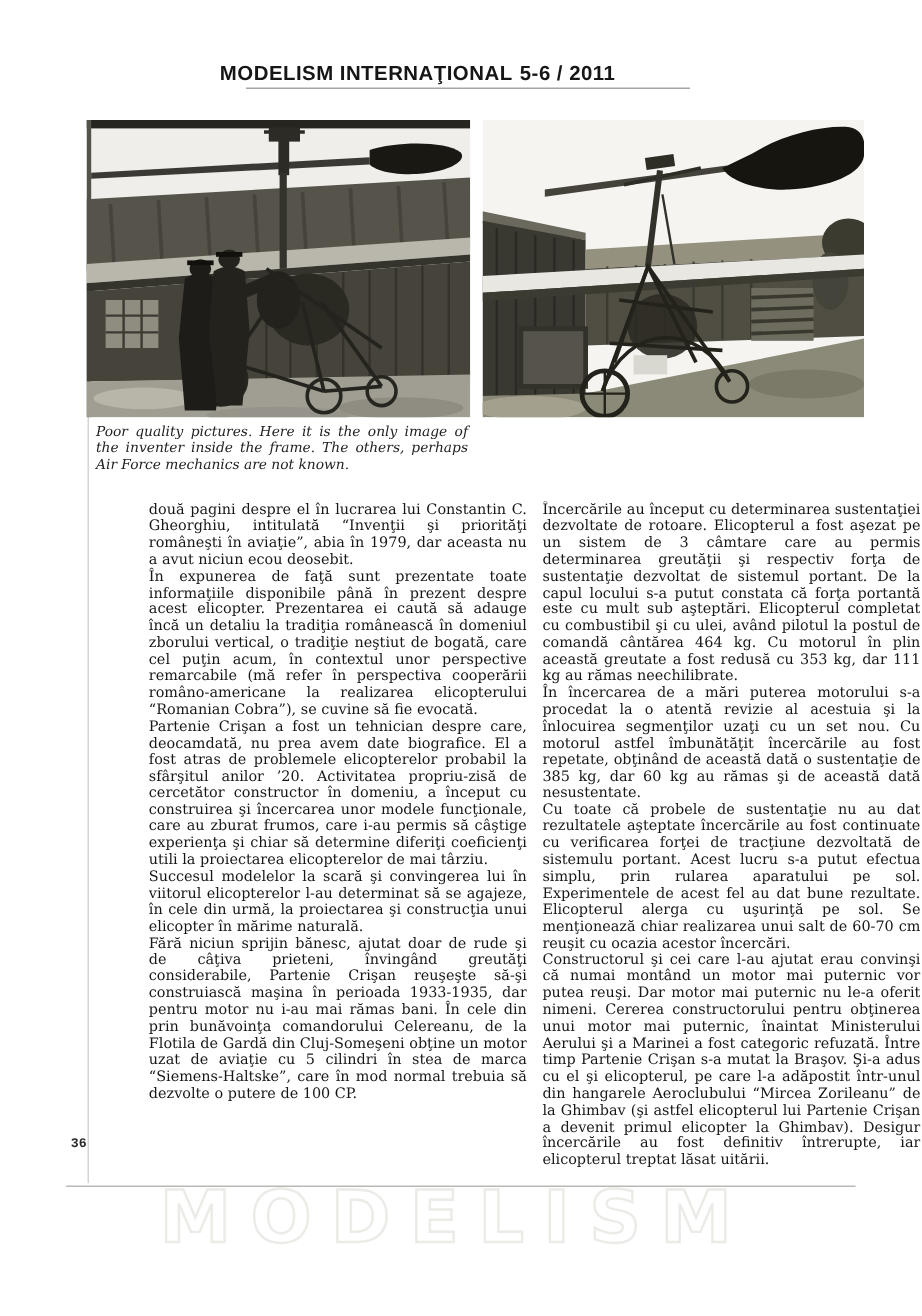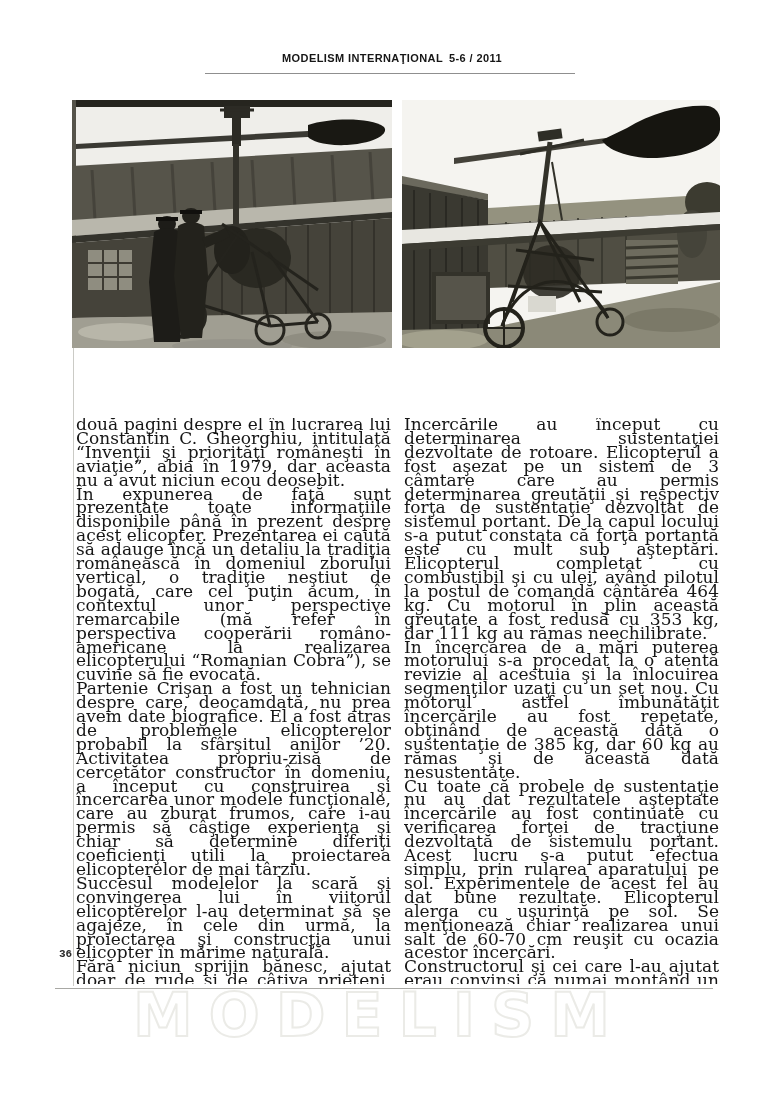--- a/index.html
+++ b/index.html
@@ -1,43 +1,43 @@
 <!DOCTYPE html>
 <html><head>
 <meta charset="utf-8">
 <style>
   html,body{margin:0;padding:0;background:#ffffff;}
   .page{position:relative;width:768px;height:1097px;background:#ffffff;overflow:hidden;
         font-family:"DejaVu Serif",serif;color:#1c1c1c;}
 
   
   .header{position:absolute;top:52px;left:0;width:696px;text-align:center;
-          font-family:"Liberation Sans",sans-serif;font-size:11px;font-weight:700;
-          letter-spacing:0.4px;color:#161616;padding-left:44px;}
+          font-family:"Liberation Sans",sans-serif;font-size:17px;font-weight:700;
+          letter-spacing:0.4px;color:#161616;}
   .header .issue{font-weight:700;margin-left:6px;}
   .header-rule{position:absolute;top:73px;left:205px;width:370px;height:1px;background:#8f8f8f;}
 
   
   .gutter-line{position:absolute;left:73px;top:100px;width:1px;height:886px;background:#cbcbc6;}
 
   
   .photo{position:absolute;top:100px;height:248px;overflow:hidden;}
   .photo svg{display:block;width:100%;height:100%;}
   .photo-left{left:72px;width:320px;}
   .photo-right{left:402px;width:318px;}
 
   
   .caption{position:absolute;top:352px;font-size:11.5px;line-height:14px;
            font-style:italic;text-align:justify;color:#222;}
   .caption-left{left:80px;width:310px;}
   .caption-right{left:405px;width:313px;}
 
   
   .column{position:absolute;top:418px;width:315px;height:566px;overflow:hidden;
-          font-size:17px;line-height:13.9px;text-align:justify;color:#161616;}
+          font-size:12px;line-height:13.9px;text-align:justify;color:#161616;margin-left:48px;}
   .column p{margin:0;padding:0;}
   .column-left{left:76px;}
   .column-right{left:404px;}
 
   
   .footer-rule{position:absolute;top:988px;left:55px;width:658px;height:1px;background:#a8a8a4;}
   .page-number{position:absolute;top:948px;left:59px;font-family:Liberation Mono, monospace;
                font-size:11px;font-weight:700;color:#2a2a2a;}
   .watermark{position:absolute;top:985px;left:133px;font-family:"DejaVu Sans",sans-serif;
              font-size:60px;font-weight:700;letter-spacing:16px;line-height:60px;
@@ -211,20 +211,21 @@
           <line x1="138" y1="122" x2="178" y2="202"></line>
         </g>
         <circle cx="102" cy="228" r="19" fill="none" stroke="#23221b" stroke-width="4"></circle>
         <line x1="102" y1="210" x2="102" y2="246" stroke="#23221b" stroke-width="2"></line>
         <line x1="84" y1="228" x2="120" y2="228" stroke="#23221b" stroke-width="2"></line>
         <circle cx="208" cy="222" r="13" fill="none" stroke="#23221b" stroke-width="3"></circle>
       </g>
     </svg>
   </figure>
 
+  <figcaption class="caption caption-left">Poor quality pictures. Here it is the only image of the inventer inside the frame. The others, perhaps Air Force mechanics are not known.</figcaption>
 
   <div class="column column-left">
     <p>două pagini despre el în lucrarea lui Constantin C. Gheorghiu, intitulată “Invenţii şi priorităţi româneşti în aviaţie”, abia în 1979, dar aceasta nu a avut niciun ecou deosebit.</p>
     <p>În expunerea de faţă sunt prezentate toate informaţiile disponibile până în prezent despre acest elicopter. Prezentarea ei caută să adauge încă un detaliu la tradiţia românească în domeniul zborului vertical, o tradiţie neştiut de bogată, care cel puţin acum, în contextul unor perspective remarcabile (mă refer în perspectiva cooperării româno-americane la realizarea elicopterului “Romanian Cobra”), se cuvine să fie evocată.</p>
     <p>Partenie Crişan a fost un tehnician despre care, deocamdată, nu prea avem date biografice. El a fost atras de problemele elicopterelor probabil la sfârşitul anilor ’20. Activitatea propriu-zisă de cercetător constructor în domeniu, a început cu construirea şi încercarea unor modele funcţionale, care au zburat frumos, care i-au permis să câştige experienţa şi chiar să determine diferiţi coeficienţi utili la proiectarea elicopterelor de mai târziu.</p>
     <p>Succesul modelelor la scară şi convingerea lui în viitorul elicopterelor l-au determinat să se agajeze, în cele din urmă, la proiectarea şi construcţia unui elicopter în mărime naturală.</p>
     <p>Fără niciun sprijin bănesc, ajutat doar de rude şi de câţiva prieteni, învingând greutăţi considerabile, Partenie Crişan reuşeşte să-şi construiască maşina în perioada 1933-1935, dar pentru motor nu i-au mai rămas bani. În cele din prin bunăvoinţa comandorului Celereanu, de la Flotila de Gardă din Cluj-Someşeni obţine un motor uzat de aviaţie cu 5 cilindri în stea de marca “Siemens-Haltske”, care în mod normal trebuia să dezvolte o putere de 100 CP.</p>
   </div>
   <div class="column column-right">
     <p>Încercările au început cu determinarea sustentaţiei dezvoltate de rotoare. Elicopterul a fost aşezat pe un sistem de 3 câmtare care au permis determinarea greutăţii şi respectiv forţa de sustentaţie dezvoltat de sistemul portant. De la capul locului s-a putut constata că forţa portantă este cu mult sub aşteptări. Elicopterul completat cu combustibil şi cu ulei, având pilotul la postul de comandă cântărea 464 kg. Cu motorul în plin această greutate a fost redusă cu 353 kg, dar 111 kg au rămas neechilibrate.</p>

